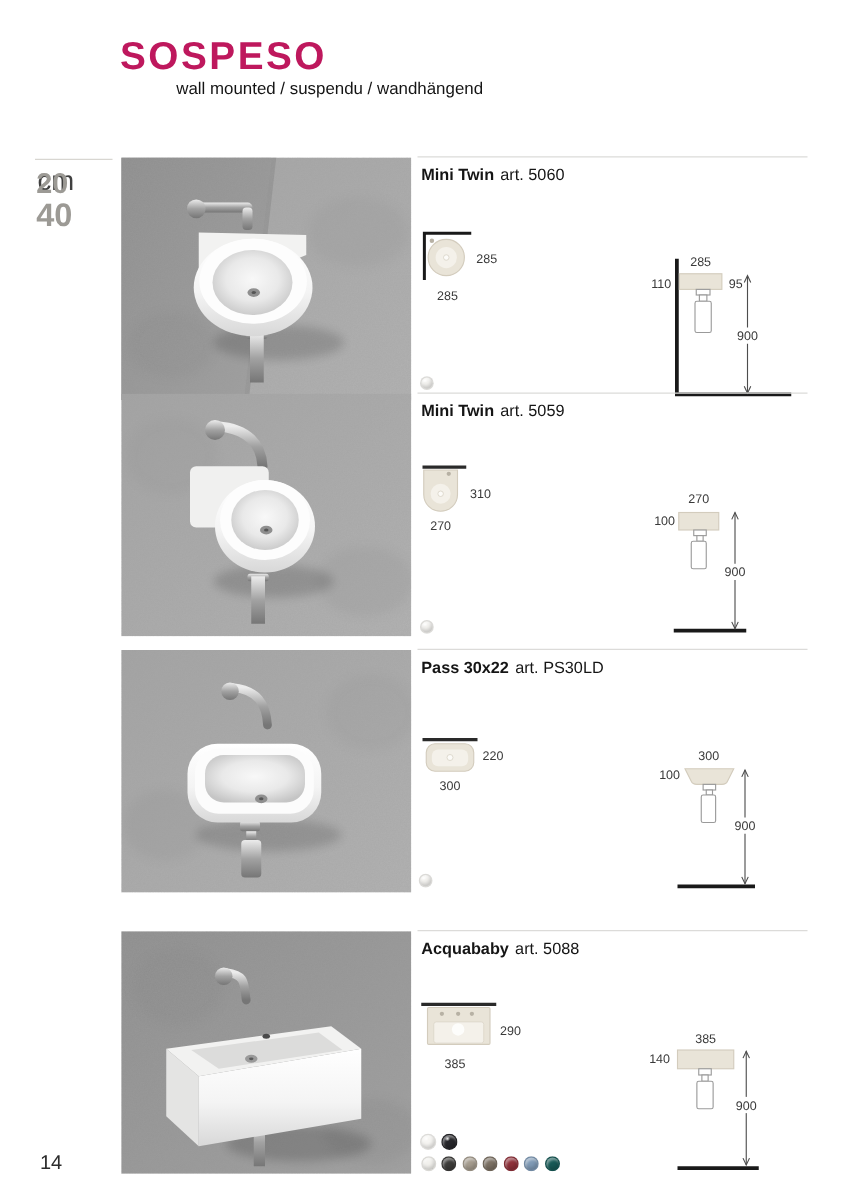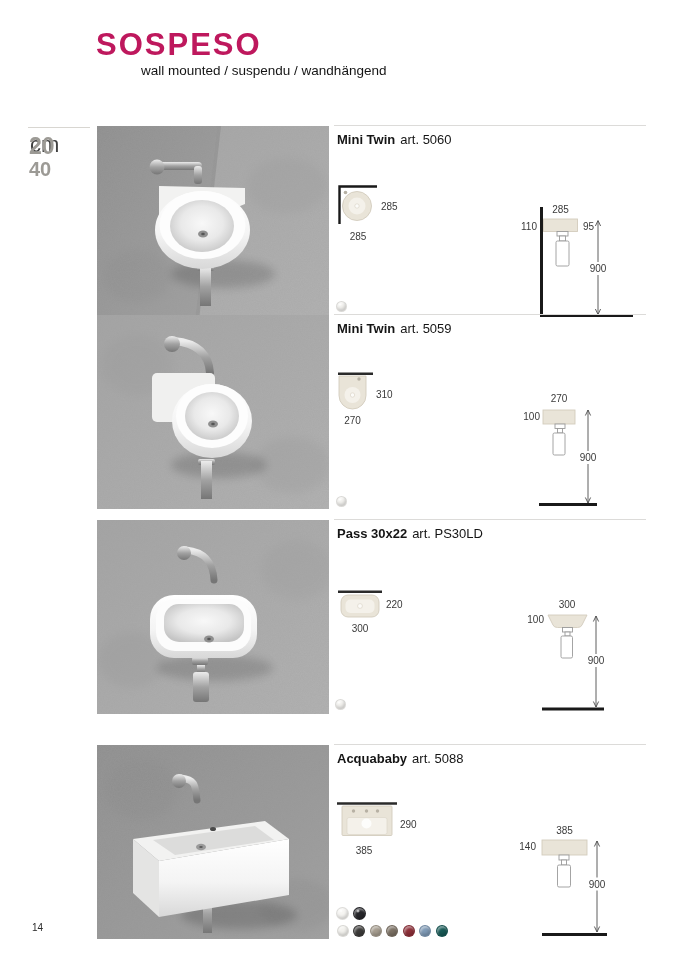--- a/index.html
+++ b/index.html
@@ -6,22 +6,22 @@
   body{
     width:678px;height:959px;position:relative;background:#ffffff;
     font-family:"Liberation Sans",sans-serif;overflow:hidden;
   }
   .h-title{position:absolute;left:96px;top:27px;font-size:31px;font-weight:bold;
     letter-spacing:2px;color:#be185d;}
   .h-sub{position:absolute;left:97px;top:63px;font-size:13.5px;color:#141414;margin-left:44px;}
   .unit{position:absolute;left:30px;top:100px;font-size:22px;color:#404040;margin-top:32px;}
   .unit-line{position:absolute;left:28px;top:127px;width:62px;height:1px;background:#d8d6d1;}
   .s20{position:absolute;left:29px;top:134px;font-size:23px;font-weight:bold;color:#9c9a95;line-height:1.05;}
-  .s40{position:absolute;left:29px;top:159px;font-size:20px;font-weight:bold;color:#9c9a95;line-height:1.05;}
-  .pageno{position:absolute;left:32px;top:922px;font-size:10px;color:#2c2c2c;}
+  .s40{position:absolute;left:29px;top:159px;font-size:26px;font-weight:bold;color:#9c9a95;line-height:1.05;}
+  .pageno{position:absolute;left:32px;top:922px;font-size:16px;color:#2c2c2c;}
   .row{position:absolute;left:0;width:678px;}
   .rowline{position:absolute;left:334px;top:0;width:312px;height:1px;background:#dcdbd9;}
   .photo{position:absolute;left:97px;top:1px;}
   .draw{position:absolute;left:330px;top:0;}
   .ptitle{position:absolute;left:337px;top:7px;font-size:13px;color:#151515;}
   .pname{font-weight:bold;}
   .part{margin-left:5px;font-weight:normal;}
   .sw{position:absolute;border-radius:50%;box-sizing:border-box;
     border:1px solid rgba(0,0,0,0.10);
     box-shadow:inset -1px -2px 3px rgba(0,0,0,0.18), inset 1px 2px 2px rgba(255,255,255,0.45);}

